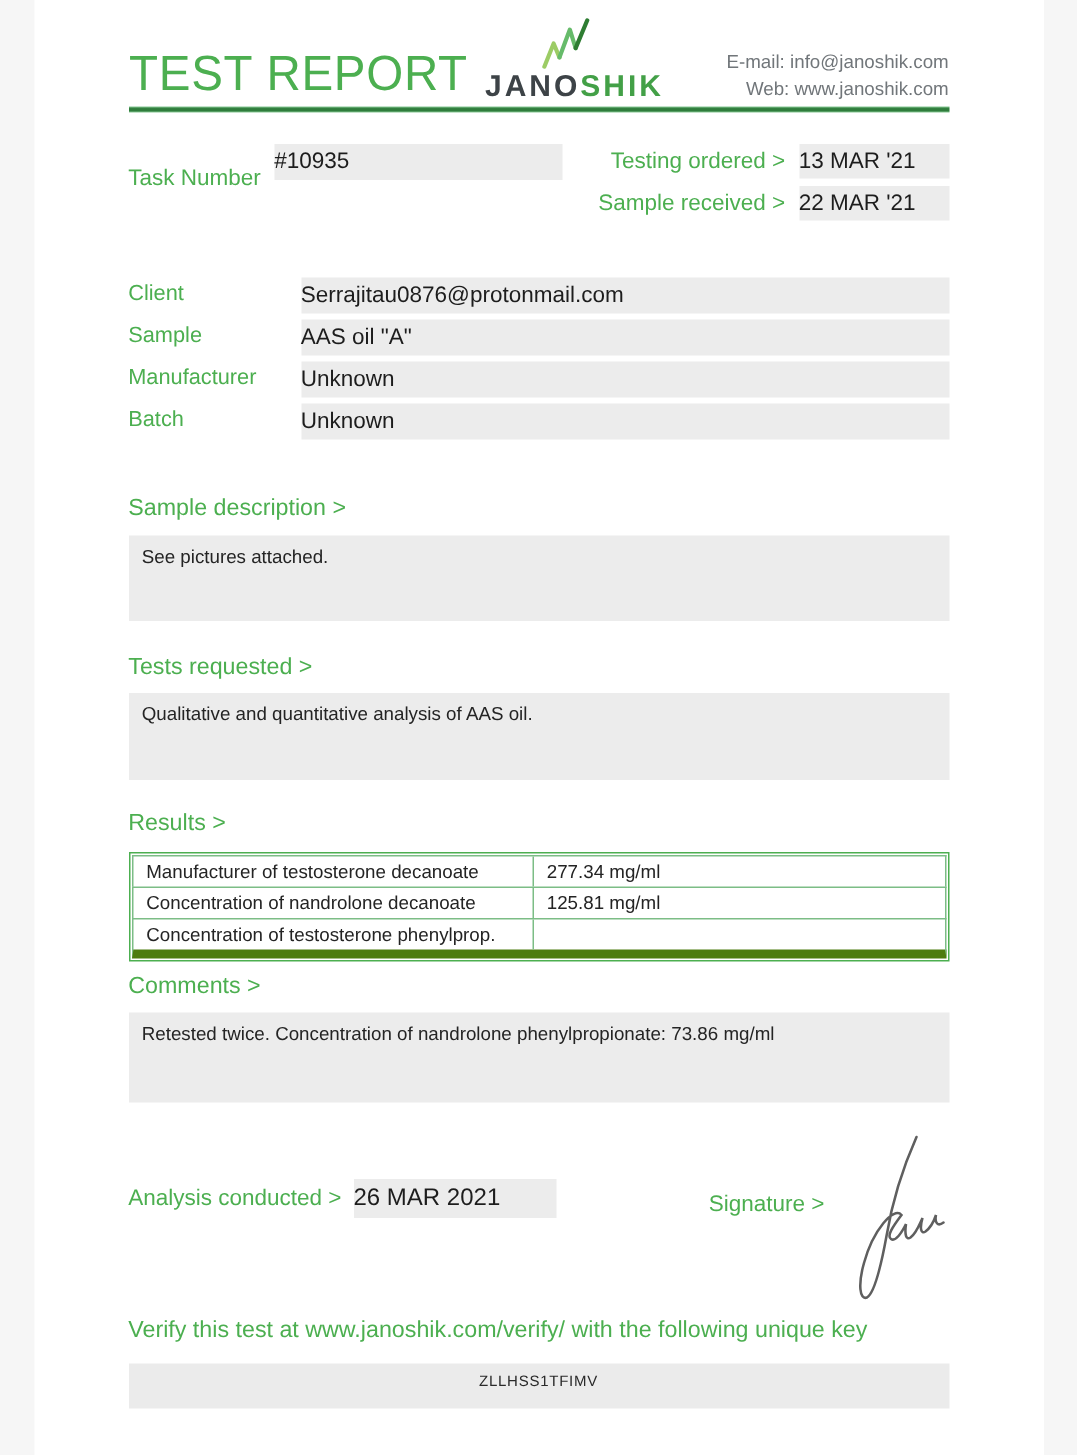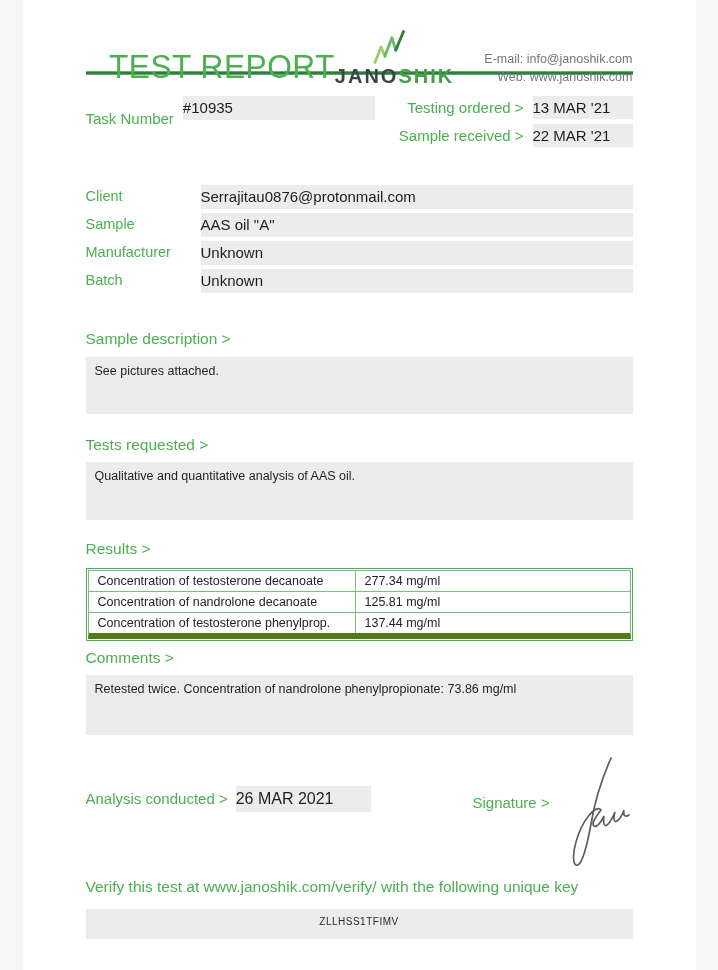--- a/index.html
+++ b/index.html
@@ -8,21 +8,21 @@
   .canvas {
     width: 718px; height: 970px; margin: 0 auto;
     background: #f6f6f6; overflow: hidden; position: relative;
   }
   .page {
     width: 673px; height: 970px; margin: 0 auto;
     background: #ffffff; padding: 0 63px; overflow: hidden;
   }
 
   
-  .header { display: flex; align-items: flex-start; padding-top: 34px; height: 64px; margin-left: 23px; }
+  .header { display: flex; align-items: flex-start; padding-top: 16px; height: 64px; }
   .report-title {
     color: #4caf50; font-size: 33px; font-weight: 500;
     letter-spacing: 0.5px; transform: scaleX(0.96); transform-origin: left;
     margin-top: 14px; white-space: nowrap; width: 218px;
   }
   .logo-block { flex: 1; display: flex; flex-direction: column; align-items: center; margin-top: -4px; }
   .logo-icon { height: 34px; }
   .logo-text { font-size: 20px; font-weight: bold; letter-spacing: 2px; margin-top: 1px; }
   .logo-text .dark { color: #3d4347; }
   .logo-text .green { color: #43a047; }
@@ -153,30 +153,29 @@
 
     <div class="text-section-2">
       <div class="section-heading">Tests requested &gt;</div>
       <div class="gray-box box-2">Qualitative and quantitative analysis of AAS oil.</div>
     </div>
 
     <div class="results-section">
       <div class="section-heading">Results &gt;</div>
       <div class="results-table">
         <div class="results-row">
-          <div class="results-cell-label">Concentration of testosterone decanoate</div>
+          <div class="results-cell-label">Manufacturer of testosterone decanoate</div>
           <div class="results-cell-value">277.34 mg/ml</div>
         </div>
         <div class="results-row">
           <div class="results-cell-label">Concentration of nandrolone decanoate</div>
           <div class="results-cell-value">125.81 mg/ml</div>
         </div>
         <div class="results-row">
           <div class="results-cell-label">Concentration of testosterone phenylprop.</div>
-          <div class="results-cell-value">137.44 mg/ml</div>
         </div>
       </div>
     </div>
 
     <div class="text-section-3">
       <div class="section-heading">Comments &gt;</div>
       <div class="gray-box box-3">Retested twice. Concentration of nandrolone phenylpropionate: 73.86 mg/ml</div>
     </div>
 
     <div class="analysis-row">

